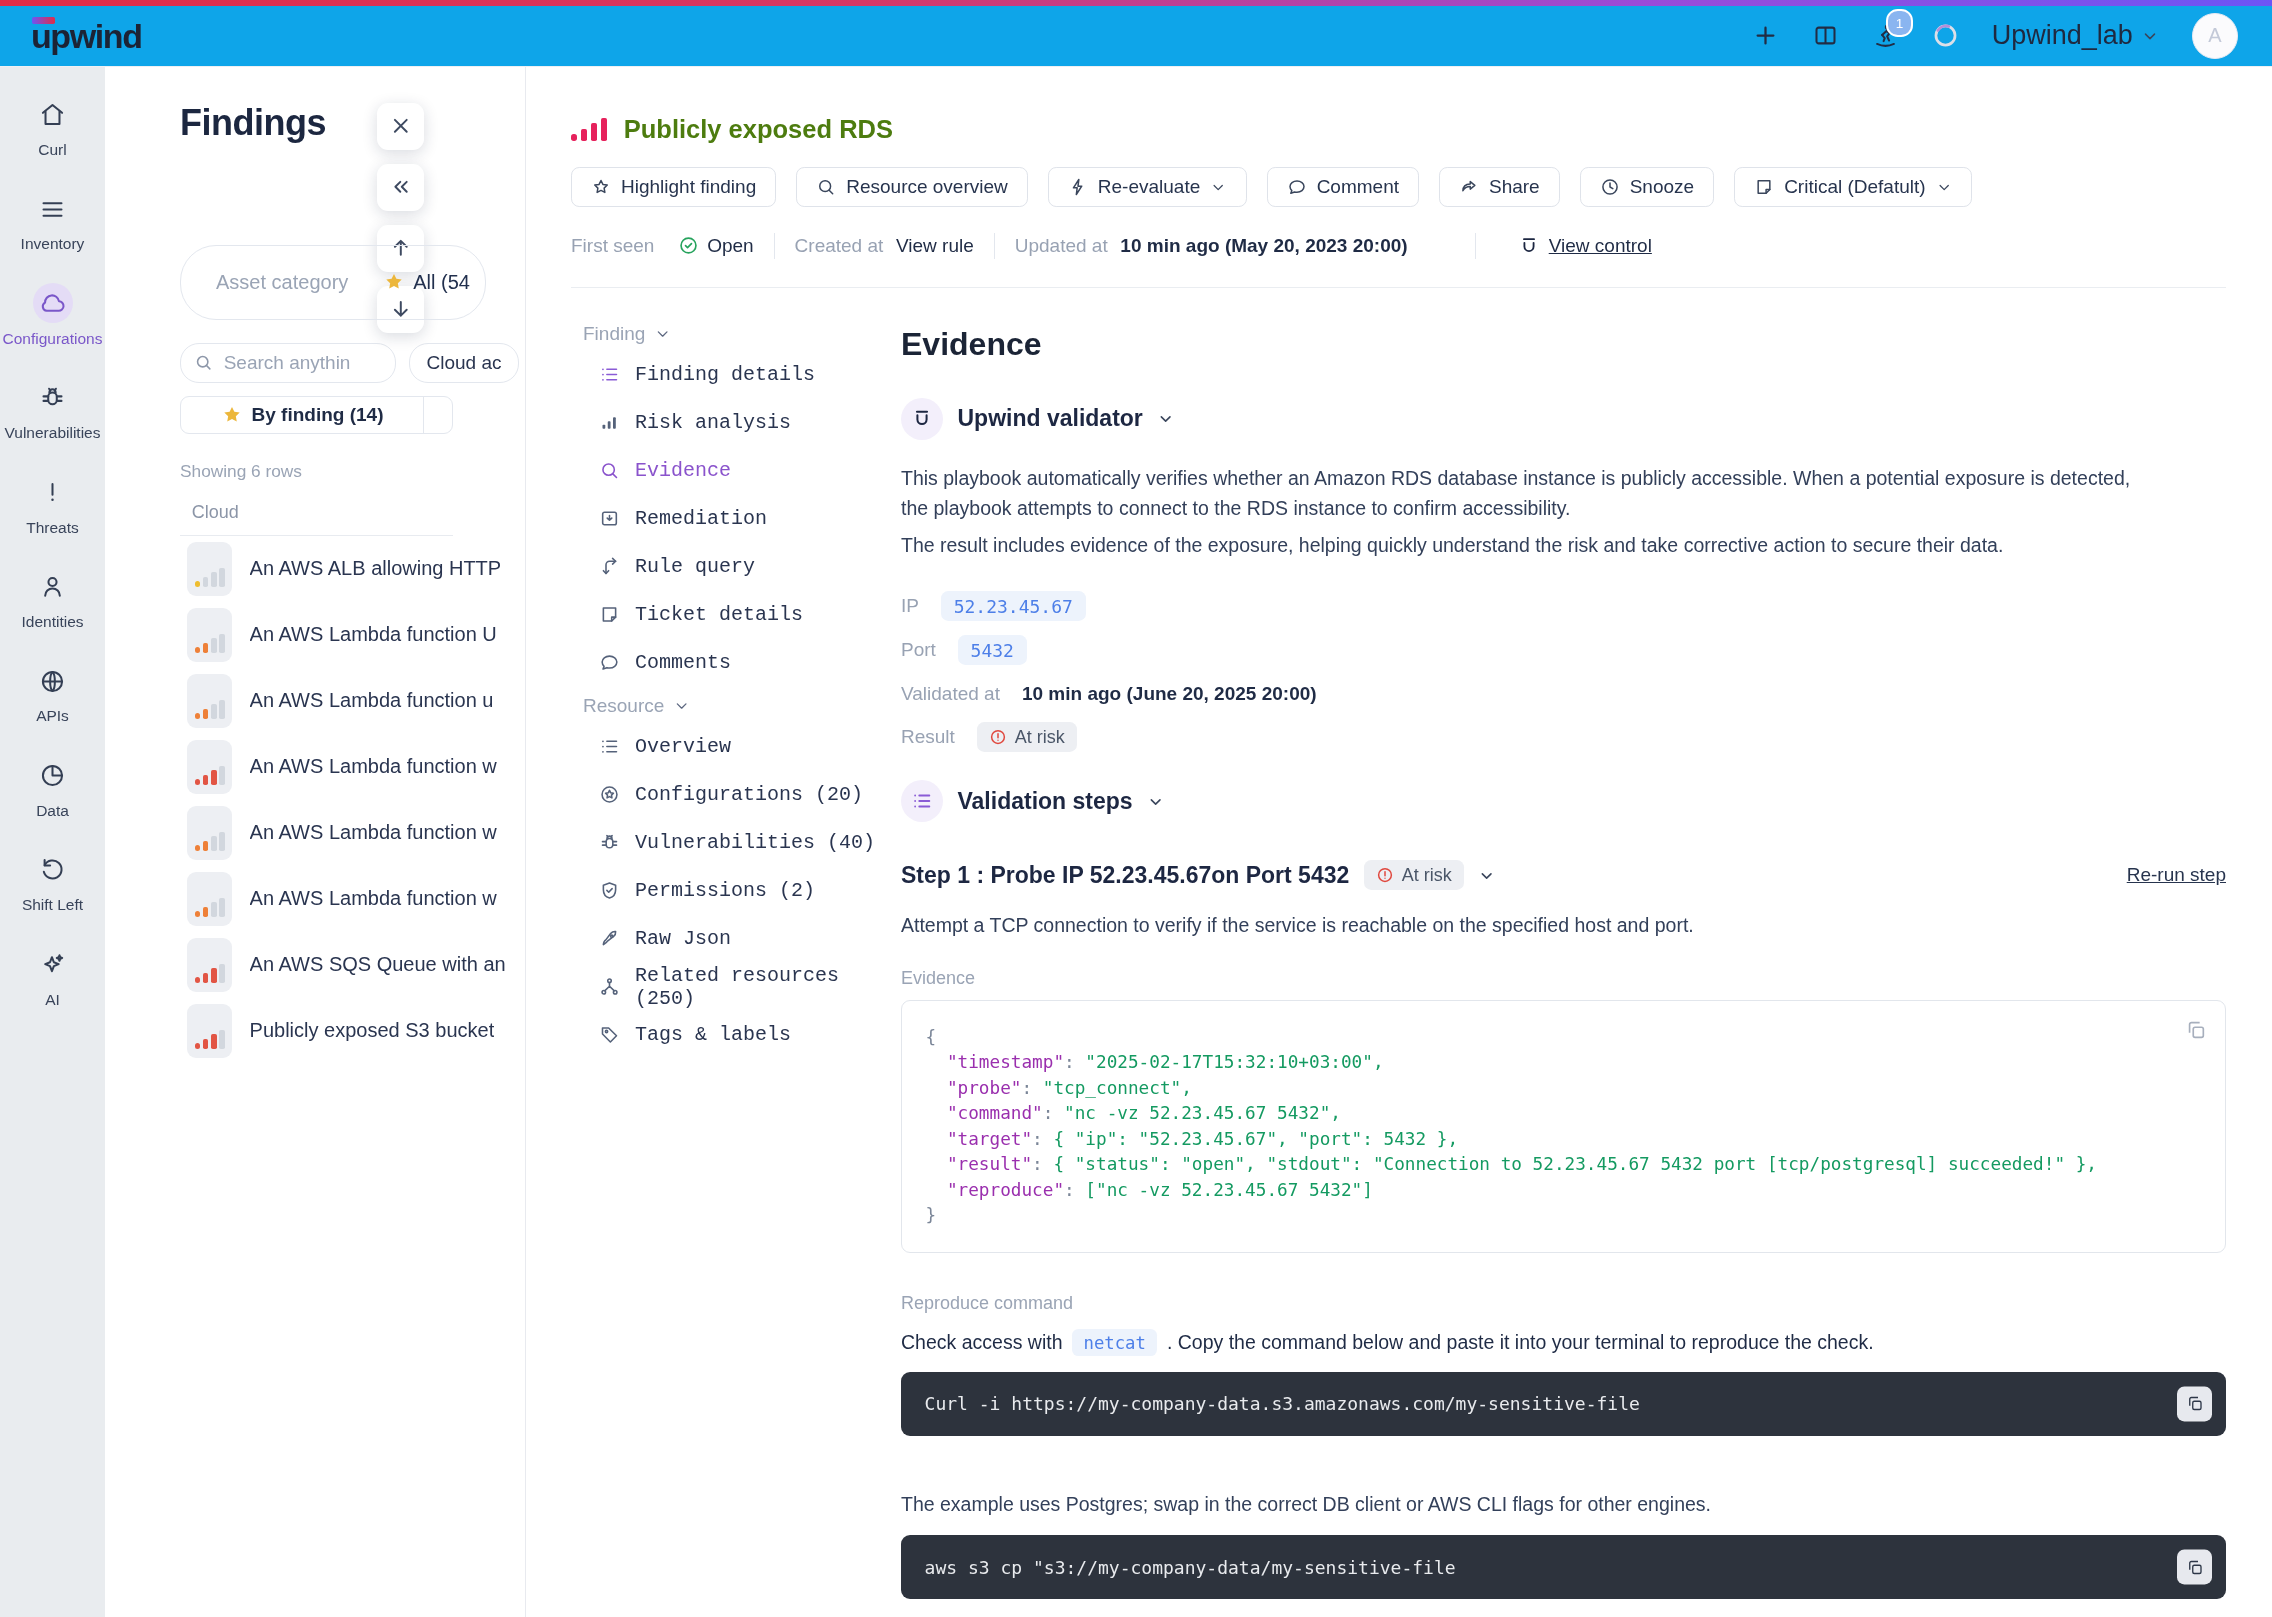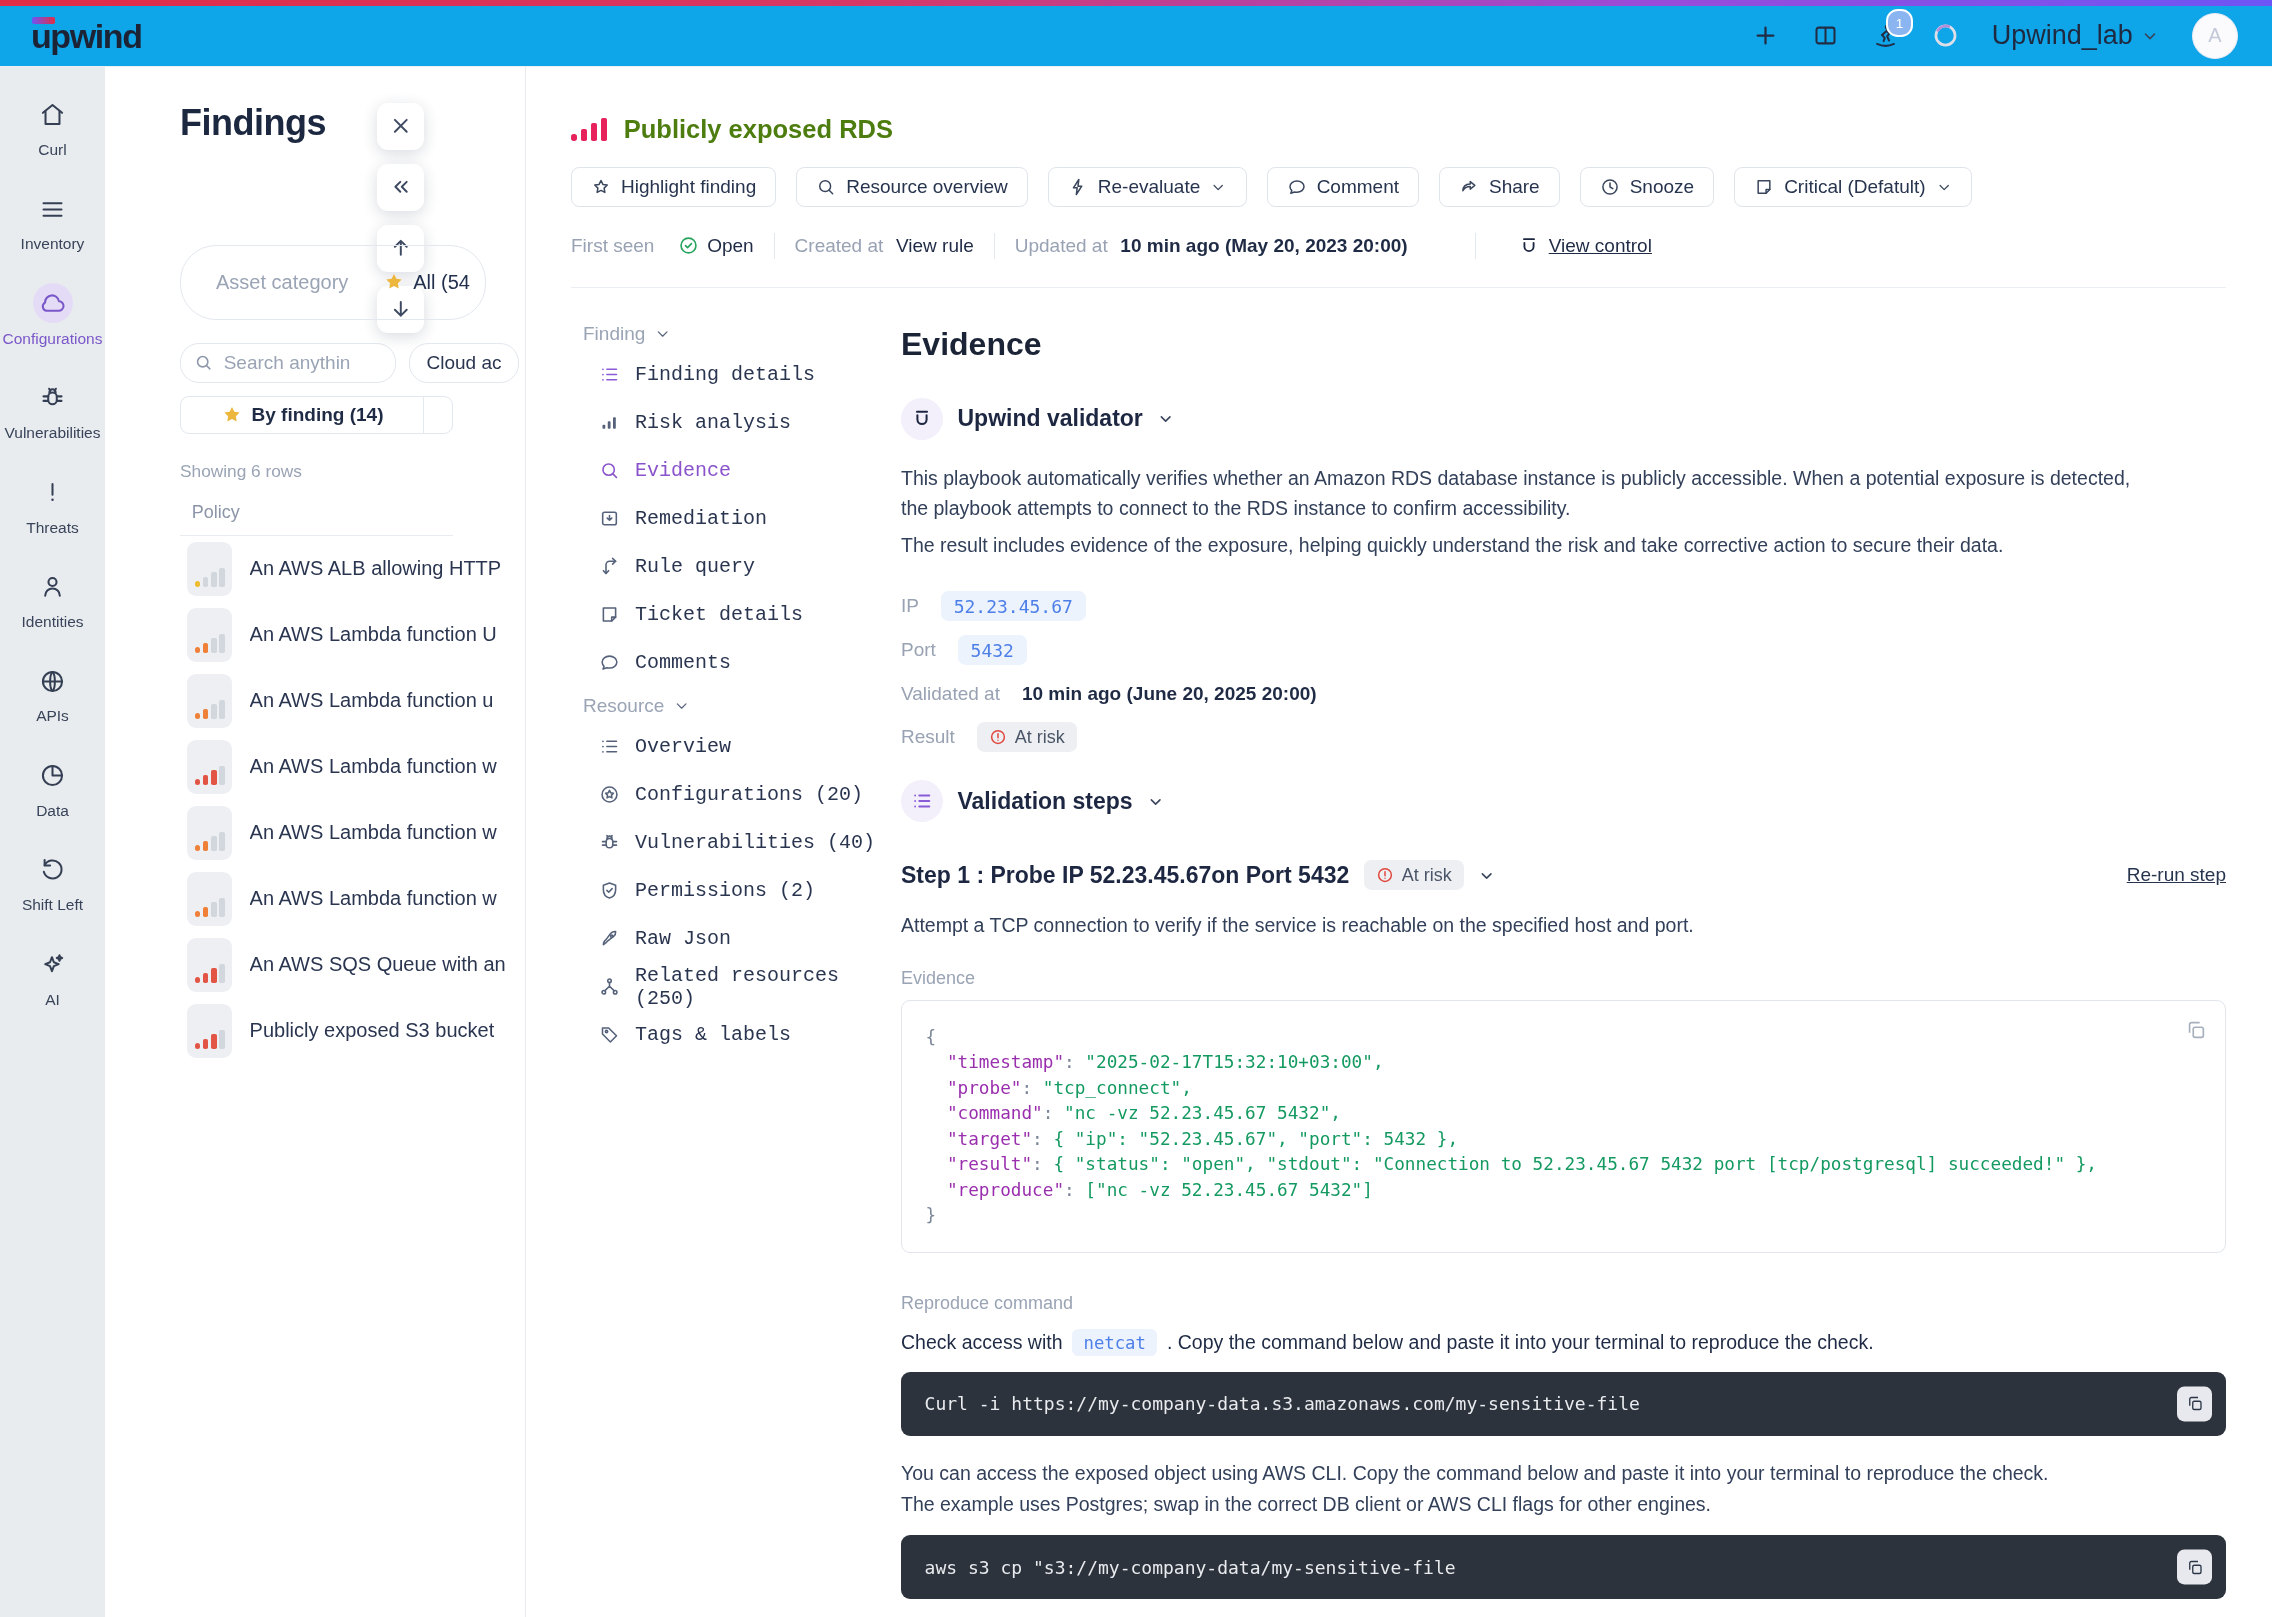--- a/index.html
+++ b/index.html
@@ -327,21 +327,21 @@
           <span class="star-gold">
               <svg viewBox="0 0 24 24" width="20" height="20">
                 <path fill="currentColor" d="M12 3.2l2.6 5.2 5.8.85-4.2 4.1 1 5.75L12 16.4l-5.2 2.7 1-5.75-4.2-4.1 5.8-.85z"></path>
               </svg>
             </span>
           <span>By finding (14)</span>
         </div>
       </div>
 
       <div class="showing">Showing 6 rows</div>
-      <div class="col-header">Policy</div>
+      <div class="col-header">Cloud</div>
       <div class="col-divider"></div>
       <div id="frows">
           <div class="frow">
             <span class="row-icon">
               <span class="sev low">
                 <i></i>
                 <i></i>
                 <i></i>
                 <i></i>
               </span>
@@ -811,21 +811,21 @@
             <span>Curl -i  https://my-company-data.s3.amazonaws.com/my-sensitive-file</span>
             <span class="copybtn">
                 <svg viewBox="0 0 24 24" fill="none" stroke="currentColor" stroke-width="1.8" stroke-linejoin="round">
                   <rect x="9" y="9" width="11" height="11" rx="2"></rect>
                   <path d="M5 15V6a2 2 0 0 1 2-2h9"></path>
                 </svg>
               </span>
           </div>
 
           <div class="aws-p">
-            <span>You can access the exposed object using AWS CLI.  Copy the command below and paste it into your terminal to reproduce the check.</span><br>
+            <br>
             <span>The example uses Postgres; swap in the correct DB client or AWS CLI flags for other engines.</span>
           </div>
           <div class="darkbox">
             <span>aws s3 cp "s3://my-company-data/my-sensitive-file</span>
             <span class="copybtn">
                 <svg viewBox="0 0 24 24" fill="none" stroke="currentColor" stroke-width="1.8" stroke-linejoin="round">
                   <rect x="9" y="9" width="11" height="11" rx="2"></rect>
                   <path d="M5 15V6a2 2 0 0 1 2-2h9"></path>
                 </svg>
               </span>

